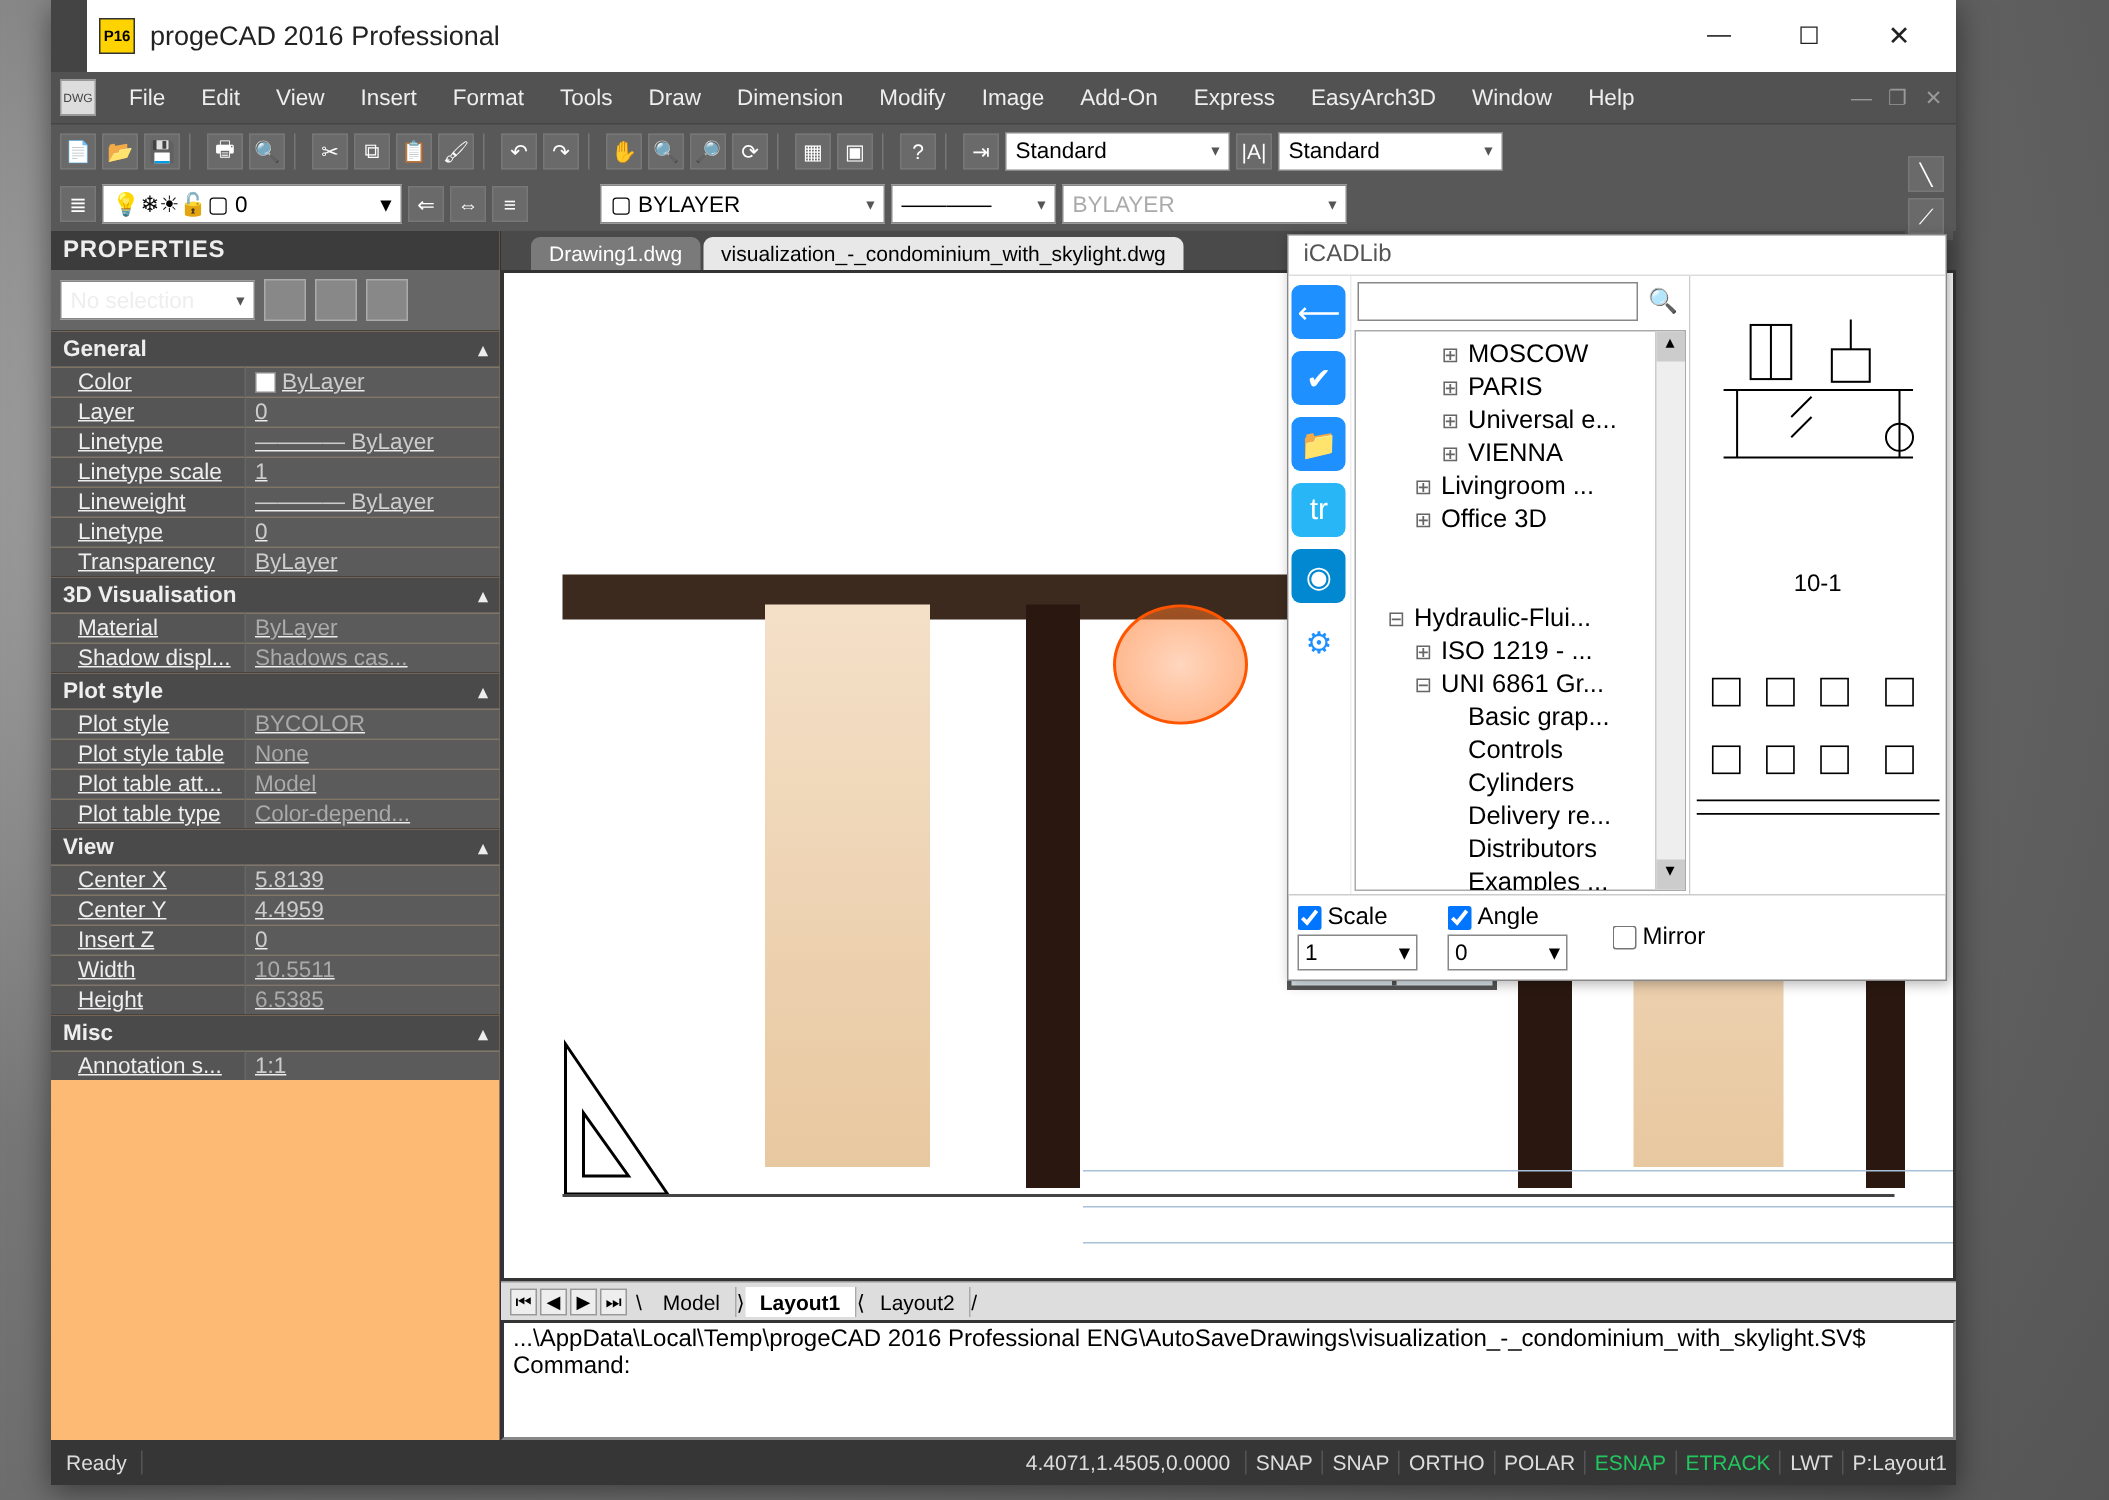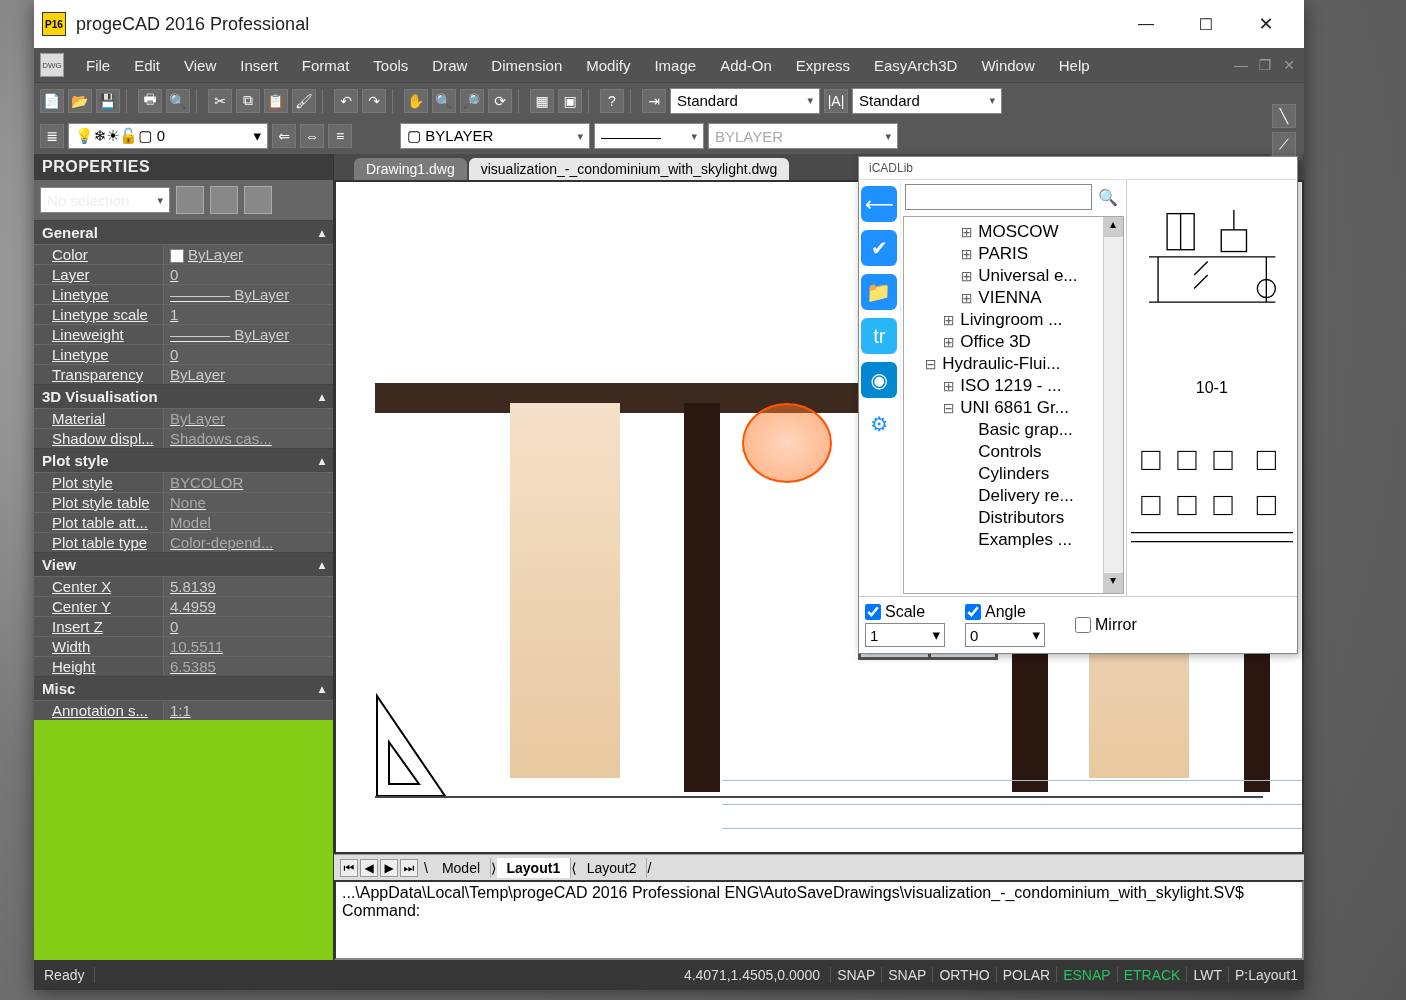--- a/index.html
+++ b/index.html
@@ -1,19 +1,19 @@
 <!DOCTYPE html>
 <html><head>
 <meta charset="utf-8">
 <style>
 * { box-sizing: border-box; margin: 0; padding: 0; font-family: "Segoe UI", Tahoma, sans-serif; }
 body { background: #888; width: 1406px; height: 1000px; overflow: hidden; position: relative; }
 .outer { position:absolute; left:34px; top:0; width:1270px; height:990px; background:#444; box-shadow: 0 4px 20px rgba(0,0,0,.5);}
 
-.title-bar { height:48px; background:#fff; display:flex; align-items:center; padding:0 8px; }
+.title-bar { height:48px; background:#fff; display:flex; align-items:center; padding:0 8px;margin-left:24px; }
 .app-icon { width:24px; height:24px; background:#ffd300; border:1px solid #333; margin-right:10px; font-size:10px; font-weight:bold; display:flex; align-items:center; justify-content:center;}
 .title-text { font-size:18px; color:#222; flex:1; }
 .win-btns { display:flex; gap:0;}
 .win-btn { width:60px; height:40px; display:flex; align-items:center; justify-content:center; font-size:16px; color:#222;}
 .win-btn.close { font-size:18px;}
 
 .menubar { height:34px; background:#525252; display:flex; align-items:center; padding-left:6px; color:#eee; font-size:15px;}
 .menubar .dwg-icon{width:24px;height:24px;background:#ddd;border:1px solid #999;margin-right:10px;font-size:8px;display:flex;align-items:center;justify-content:center;color:#444;}
 .menubar span { padding:0 12px; cursor:default;}
 .menubar .right { margin-left:auto; display:flex; gap:6px; padding-right:6px;}
@@ -23,21 +23,21 @@
 .tool-ic { width:24px; height:24px; background:#6a6a6a; border:1px solid #777; display:flex; align-items:center; justify-content:center; font-size:14px; color:#fff;}
 .tool-sep { width:6px; height:24px; border-left:1px solid #777; margin:0 2px;}
 .combo { height:26px; background:#fff; border:1px solid #888; display:flex; align-items:center; padding:0 6px; font-size:15px; min-width:120px; justify-content:space-between;}
 .combo .arrow{font-size:11px;color:#555;}
 
 .toolbar2 { height:36px; background:#585858; display:flex; align-items:center; padding:0 6px; gap:4px;}
 .layer-combo{height:26px;background:#fff;border:1px solid #888;min-width:200px;display:flex;align-items:center;padding:0 6px;justify-content:space-between;font-size:15px;}
 
 .main { display:flex; height:calc(100% - 48px - 34px - 36px - 36px - 30px); }
 
-.props { width:300px; background:#84cc16; color:#eee; display:flex; flex-direction:column; border-right:1px solid #333;}
+.props { width:300px; background:#fdba74; color:#eee; display:flex; flex-direction:column; border-right:1px solid #333;}
 .props-title{background:#3c3c3c;padding:4px 8px;font-weight:bold;font-size:16px;letter-spacing:.5px;}
 .props-sel-row{background:#666;padding:6px;display:flex;align-items:center;gap:6px;}
 .props-sel-row .combo{min-width:130px;}
 .prop-ic{width:28px;height:28px;background:#888;border:1px solid #aaa;}
 .prop-section{border-top:1px solid #444;}
 .prop-section-h{background:#4a4a4a;padding:3px 8px;font-weight:bold;font-size:15px;display:flex;justify-content:space-between;align-items:center;}
 .prop-section-h .tri{font-size:12px;}
 .prop-grid{font-size:15px;text-decoration:underline;}
 .prop-row{display:flex;border-top:1px solid #666;}
 .prop-row .k{width:130px;padding:1px 6px 1px 18px;background:#555;border-right:1px solid #666;white-space:nowrap;overflow:hidden;}
@@ -58,21 +58,21 @@
 .cmd{height:80px;background:#fff;border:2px inset #888;font-family:"Courier New",monospace;font-size:16px;padding:2px 6px;color:#000;overflow:hidden;}
 
 .status{height:30px;background:#363636;color:#ddd;display:flex;align-items:center;font-size:14px;}
 .status .cell{padding:0 10px;border-right:1px solid #555;}
 .status .coords{margin-left:auto;padding-right:10px;}
 .status .toggles{display:flex;}
 .status .toggles .t{padding:0 6px;border-left:1px solid #555;}
 .status .toggles .t.on{color:#22c55e;font-weight:normal;}
 
 .icadlib{position:absolute;left:858px;top:156px;width:440px;height:498px;background:#fff;border:1px solid #888;box-shadow:2px 2px 8px rgba(0,0,0,.3);display:flex;flex-direction:column;}
-.icad-title{padding:4px 10px;font-size:12px;color:#555;border-bottom:1px solid #ddd;}
+.icad-title{padding:4px 10px;font-size:16px;color:#555;border-bottom:1px solid #ddd;}
 .icad-body{flex:1;display:flex;overflow:hidden;}
 .icad-left{width:44px;background:#fff;display:flex;flex-direction:column;align-items:center;gap:8px;padding-top:6px;border-right:1px solid #eee;}
 .icad-lic{width:36px;height:36px;border-radius:6px;display:flex;align-items:center;justify-content:center;font-size:20px;color:#fff;}
 .icad-mid{flex:1;display:flex;flex-direction:column;border-right:1px solid #ccc;}
 .icad-search{display:flex;padding:4px;gap:4px;}
 .icad-search input{flex:1;height:26px;border:1px solid #888;padding:0 4px;}
 .icad-search .go{width:26px;height:26px;display:flex;align-items:center;justify-content:center;color:#0066cc;font-size:16px;}
 .tree{flex:1;overflow:auto;border:1px solid #aaa;margin:2px;padding:4px 2px;font-size:17px;position:relative;}
 .tree-sc{position:absolute;right:0;top:0;width:20px;height:100%;background:#eee;border-left:1px solid #ccc;}
 .tree-sc .up{position:absolute;top:0;width:100%;height:20px;background:#ccc;text-align:center;font-size:12px;}
@@ -427,21 +427,21 @@
         <div class="tree-sc">
             <div class="up">▴</div>
             <div class="dn">▾</div>
           </div>
       <div class="tn" style="padding-left: 54px;"><span class="exp">⊞</span> MOSCOW</div>
           <div class="tn" style="padding-left: 54px;"><span class="exp">⊞</span> PARIS</div>
           <div class="tn" style="padding-left: 54px;"><span class="exp">⊞</span> Universal e...</div>
           <div class="tn" style="padding-left: 54px;"><span class="exp">⊞</span> VIENNA</div>
           <div class="tn" style="padding-left: 36px;"><span class="exp">⊞</span> Livingroom ...</div>
           <div class="tn" style="padding-left: 36px;"><span class="exp">⊞</span> Office 3D</div>
-          <div class="tn" style="padding-left: 18px;"><span class="exp">⊟</span> Hydraulic-Flui...</div>
+          <div class="tn" style="padding-left: 18px; margin-top: 44px;"><span class="exp">⊟</span> Hydraulic-Flui...</div>
           <div class="tn" style="padding-left: 36px;"><span class="exp">⊞</span> ISO 1219 - ...</div>
           <div class="tn" style="padding-left: 36px;"><span class="exp">⊟</span> UNI 6861 Gr...</div>
           <div class="tn" style="padding-left: 54px;"><span class="exp"></span> Basic grap...</div>
           <div class="tn" style="padding-left: 54px;"><span class="exp"></span> Controls</div>
           <div class="tn" style="padding-left: 54px;"><span class="exp"></span> Cylinders</div>
           <div class="tn" style="padding-left: 54px;"><span class="exp"></span> Delivery re...</div>
           <div class="tn" style="padding-left: 54px;"><span class="exp"></span> Distributors</div>
           <div class="tn" style="padding-left: 54px;"><span class="exp"></span> Examples ...</div>
         </div>
     </div>

